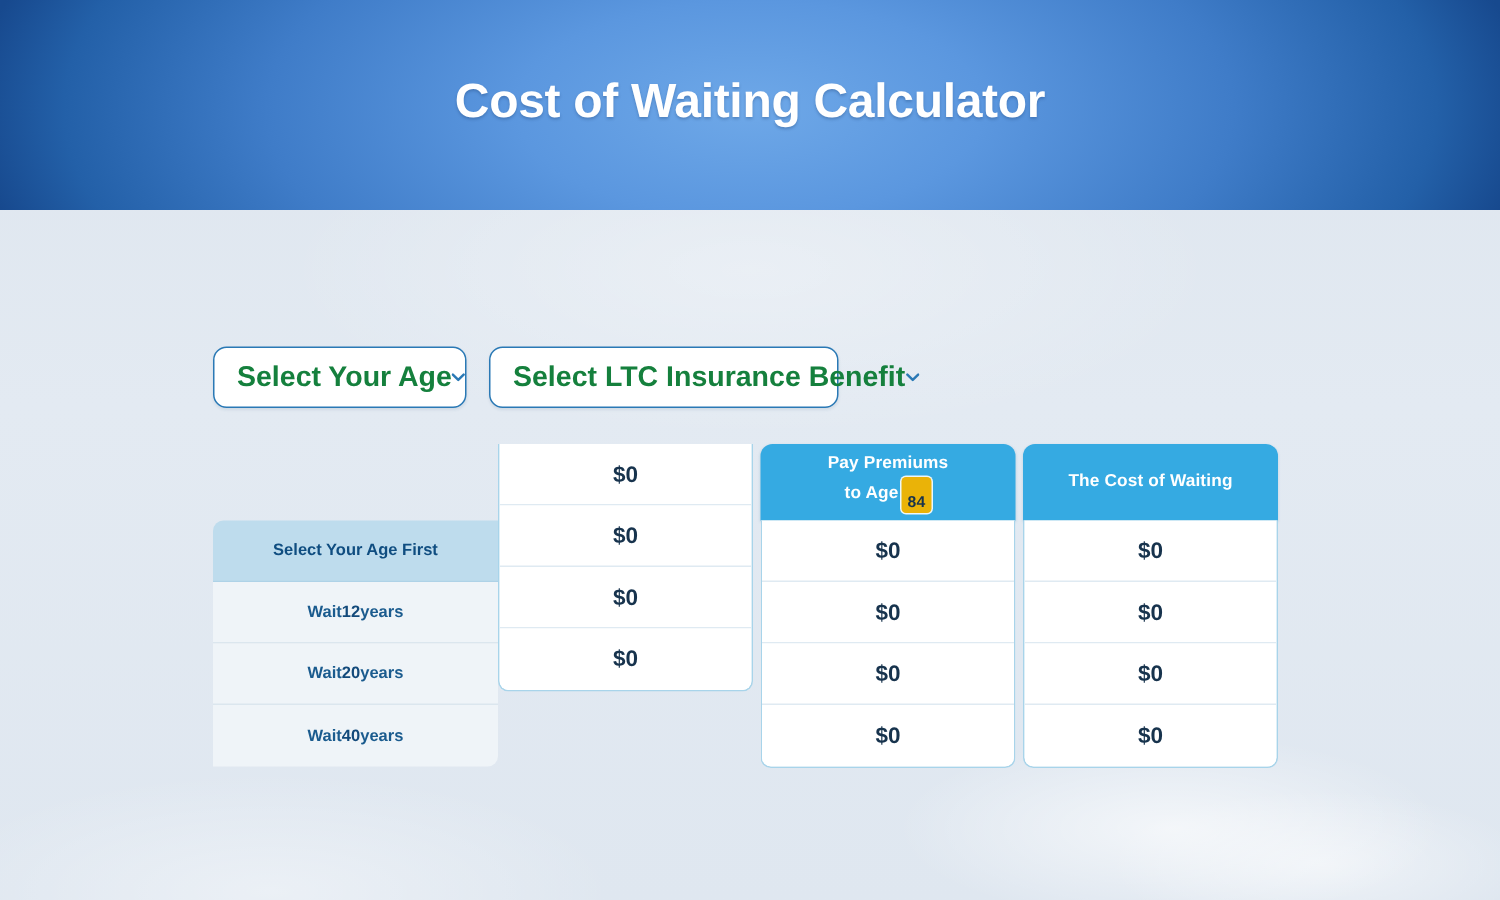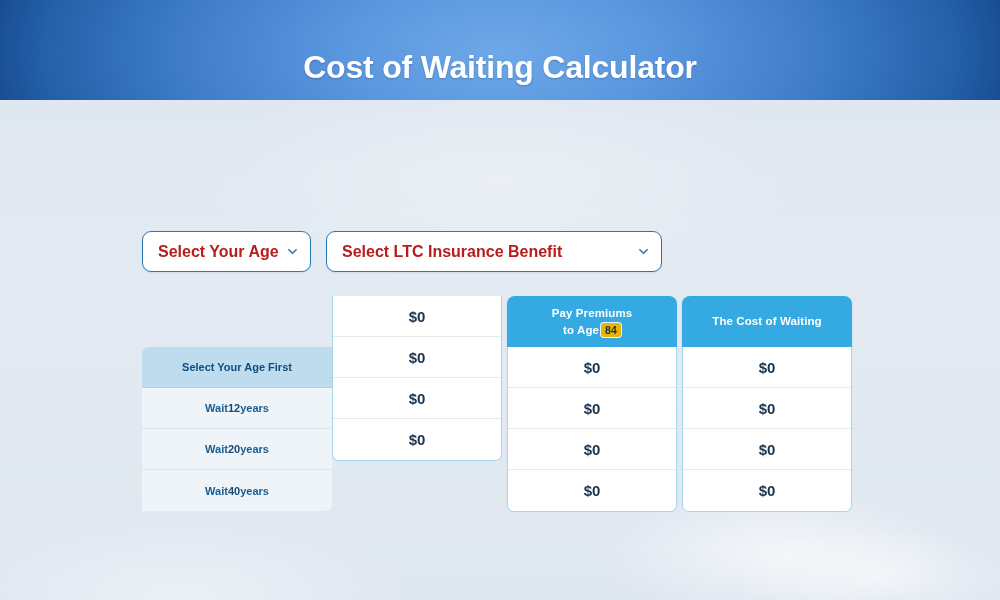--- a/index.html
+++ b/index.html
@@ -26,21 +26,21 @@
       radial-gradient(ellipse 320px 110px at 18% 99%, rgba(255,255,255,.38), rgba(255,255,255,0) 72%),
       radial-gradient(ellipse 420px 150px at 50% 30%, rgba(255,255,255,.30), rgba(255,255,255,0) 75%),
       linear-gradient(180deg, #dde5ee 0%, #e3eaf2 45%, #dfe7f0 100%);
   }
 
   
   #banner {
     position: absolute;
     top: 0; left: 0;
     width: 1000px;
-    height: 100px;
+    height: 140px;
     background:
       radial-gradient(ellipse 520px 240px at 50% 52%, #6ea8e8 0%, #5b97df 30%, #3f7cc8 62%, #2360a8 88%, #17498e 100%),
       linear-gradient(90deg, #174a8f 0%, #2e6cb6 25%, #5e9ae0 50%, #2e6cb6 75%, #174a8f 100%);
     overflow: hidden;
   }
 
   #banner-title {
     position: absolute;
     left: 0;
     top: 49px;
@@ -69,25 +69,25 @@
     border-radius: 9px;
     display: flex;
     align-items: center;
     justify-content: space-between;
     padding: 0 13px 0 15px;
     cursor: pointer;
     box-shadow: 0 1px 2px rgba(28,74,122,.10);
   }
 
   .dropdown.age { width: 169px; }
-  .dropdown.benefit { width: 336px; }
+  .dropdown.benefit { width: 233px; }
 
   .dropdown-label {
-    color: #b91c1c;
-    font-size: 16px;
+    color: #15803d;
+    font-size: 19px;
     font-weight: bold;
     white-space: nowrap;
   }
 
   .chevron {
     width: 9px;
     height: 9px;
     flex: 0 0 auto;
     color: #2a79b5;
     display: block;
@@ -166,21 +166,21 @@
     gap: 2px;
   }
 
   .age-badge {
     display: inline-block;
     background: #eab308;
     color: #17334d;
     font-size: 10.5px;
     font-weight: bold;
     border-radius: 3px;
-    padding: 1px 4px 1px;
+    padding: 11px 4px 1px;
     line-height: 1.15;
     min-width: 17px;
     text-align: right;
     box-shadow: 0 0 0 1px rgba(255,255,255,.9);
   }
 
   .col-body {
     border: 1.4px solid #a8d4ea;
     border-top: none;
     border-radius: 0 0 7px 7px;

